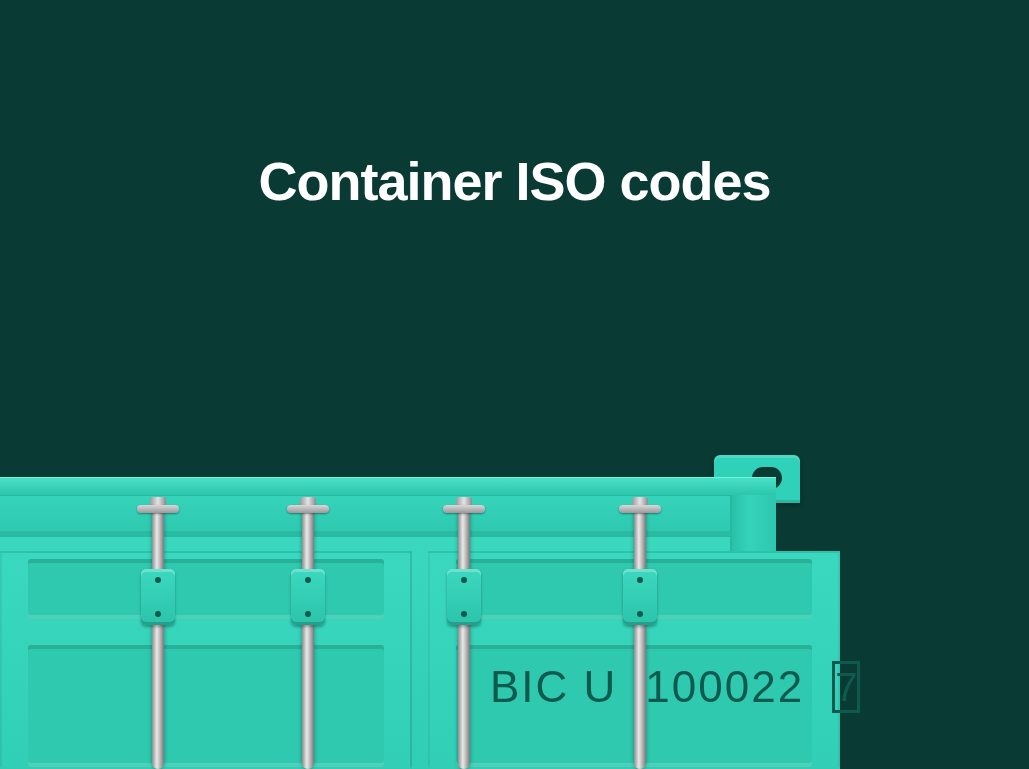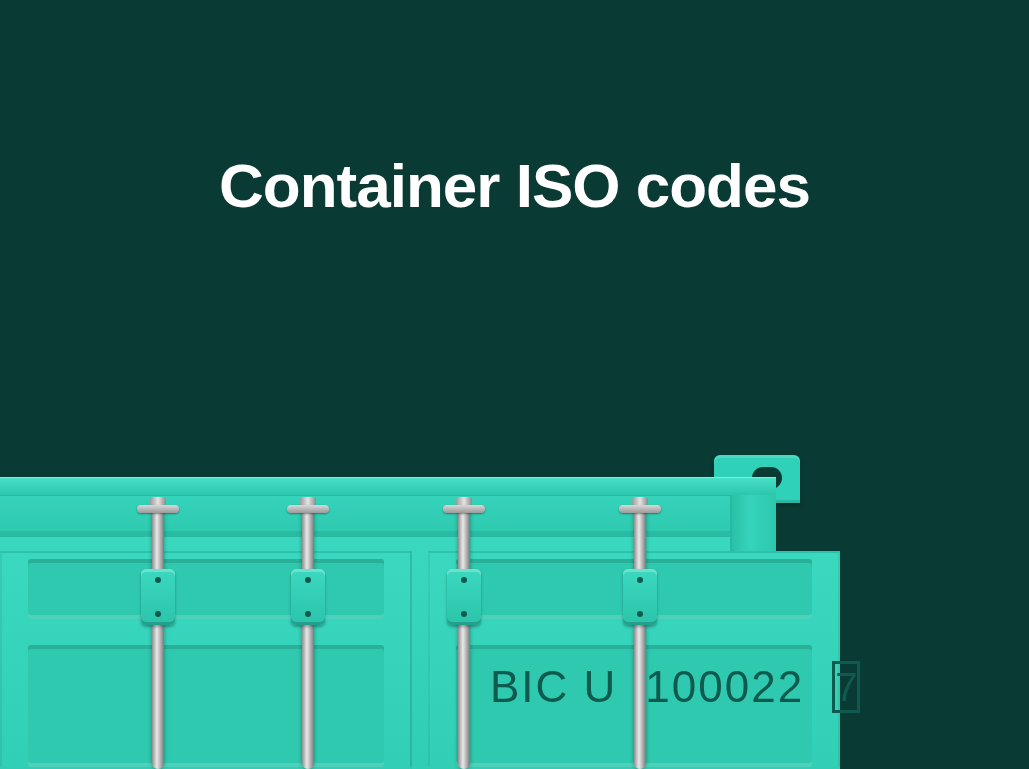--- a/index.html
+++ b/index.html
@@ -11,21 +11,21 @@
   }
 
   
   .title {
     position: absolute;
     top: 150px;
     left: 0;
     width: 100%;
     text-align: center;
     color: #ffffff;
-    font-size: 62px;
+    font-size: 54px;
     font-weight: 800;
     letter-spacing: -1px;
   }
 
   
   .container {
     position: absolute;
     left: 0;
     bottom: 0;
     width: 776px;

